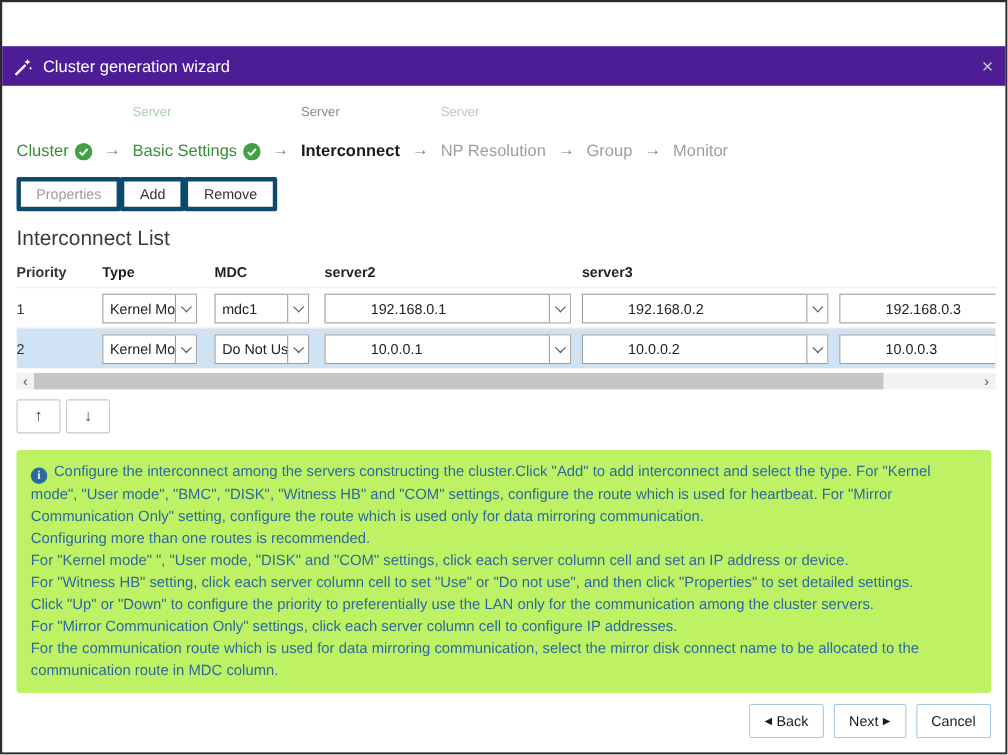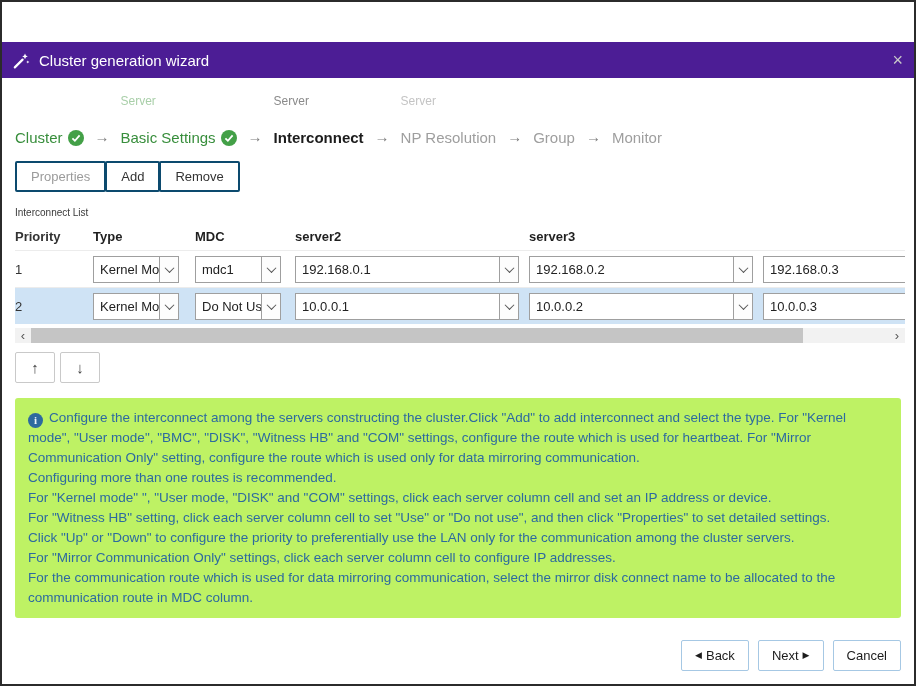--- a/index.html
+++ b/index.html
@@ -25,40 +25,40 @@
   .step.done .sub{ color:#a9cfa9; }
   .step.current .label{ color:#1c1c1c; font-weight:700; }
   .step.current .sub{ color:#8a8a8a; }
   .step.future .label{ color:#9e9e9e; }
   .step.future .sub{ color:#c4c4c4; }
   .arrow{ color:#7d7d7d; font-size:15px; padding-bottom:1px; }
   .check{ flex:0 0 auto; }
 
   
   .toolbar{ display:flex; margin-top:15px; }
-  .tbtn{ background:#fff; border:2px solid #0c4a6e; height:31px; padding:0 14px;
+  .tbtn{ background:#fff; border:4px solid #0c4a6e; height:31px; padding:0 14px;
          font-size:13px; color:#333; border-radius:2px; display:flex; align-items:center; }
   .tbtn + .tbtn{ margin-left:-1px; }
   .tbtn.disabled{ color:#9b9b9b; }
 
   
-  .list-title{ margin-top:15px; font-size:10px; color:#3a3a3a; }
+  .list-title{ margin-top:15px; font-size:19px; color:#3a3a3a; }
   .table-clip{ margin-top:5px; width:890px; overflow:hidden; }
   .trow{ display:flex; align-items:center; width:982px; }
   .thead{ height:27px; font-weight:700; font-size:13px; color:#1f1f1f; }
   .tbody-row{ height:37px; border-top:1px solid #ececec; }
   .tbody-row.selected{ background:#cfe3f5; }
   .c-pri{ width:78px; font-size:13px; color:#333; }
   .c-type{ width:102px; }
   .c-mdc{ width:100px; }
   .c-srv{ width:234px; }
 
   .combo{ display:flex; align-items:stretch; border:1px solid #9f9f9f; background:#fff;
           height:27px; width:86px; }
-  .combo.wide{ width:224px; }
+  .combo.wide{ width:224px;padding-left:35px; }
   .combo-text{ flex:1; font-size:13px; color:#222; line-height:25px; padding:0 6px;
                overflow:hidden; white-space:nowrap; }
   .combo-btn{ flex:0 0 19px; border-left:1px solid #9f9f9f; background:#fdfdfd;
               display:flex; align-items:center; justify-content:center; }
   .chev{ display:block; width:7px; height:7px; border-right:1.5px solid #555;
          border-bottom:1.5px solid #555; transform:rotate(45deg) translate(-1px,-1px); }
 
   
   .hscroll{ width:890px; height:15px; margin-top:4px; display:flex; background:#f2f2f2; }
   .sb-btn{ width:16px; display:flex; align-items:center; justify-content:center;

